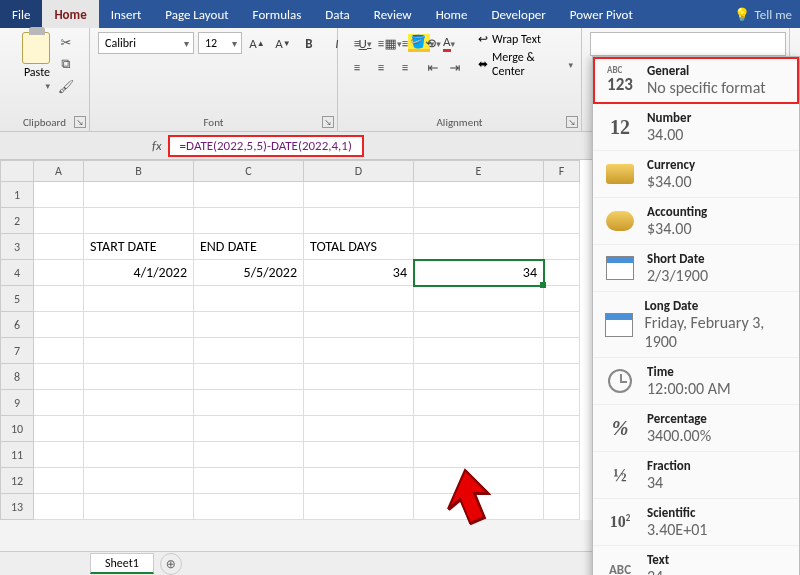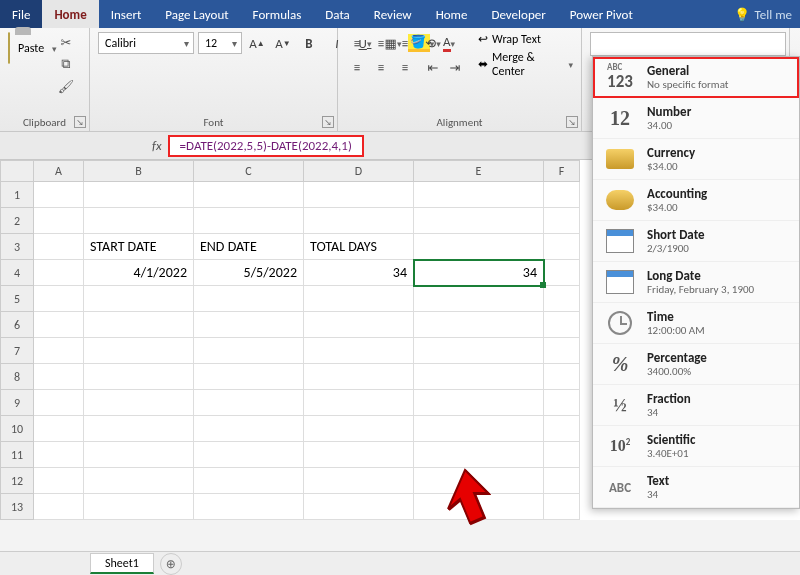--- a/index.html
+++ b/index.html
@@ -11,21 +11,21 @@
 .tabbar .tab.active { background: #e6e6e6; color: #7f1d1d; font-weight: 600; }
 .tabbar .file { background: #1e3e74; }
 .tabbar .tell { margin-left: auto; display:flex; align-items:center; gap:4px; padding:0 8px; color:#cde; }
 
 
 .ribbon { height: 104px; background: linear-gradient(#f7f7f7, #e9e9e9); border-bottom: 1px solid #c8c8c8; display:flex; }
 .group { border-right: 1px solid #c8c8c8; padding: 4px 8px 2px 8px; display:flex; flex-direction:column; justify-content:space-between; position:relative; }
 .group-label { font-size: 11px; color: #555; text-align: center; padding-top: 2px; }
 .group-body { display:flex; align-items:flex-start; gap:6px; flex:1; }
 
-.paste-btn { display:flex; flex-direction:row; align-items:center; gap:8px; width:42px; cursor:pointer;}
+.paste-btn { display:flex; flex-direction:column; align-items:flex-end; gap:1px; width:42px; cursor:pointer;}
 .paste-btn .clip { width:28px; height:32px; background:#fff7d1; border:1px solid #b8a24a; border-radius:3px; position:relative; }
 .paste-btn .clip::before { content:""; position:absolute; top:-6px; left:6px; width:16px; height:8px; background:#b8b8b8; border-radius:3px 3px 0 0; }
 .paste-btn .lbl { font-size:12px; }
 .mini-col { display:flex; flex-direction:column; gap:2px; }
 .mini-btn { width:20px; height:20px; font-size:13px; color:#555; display:flex; align-items:center; justify-content:center; cursor:pointer; }
 
 .font-row1 { display:flex; gap:4px; align-items:center; margin-bottom:4px;}
 .font-row2 { display:flex; gap:6px; align-items:center;}
 .sel { background:#fff; border:1px solid #bbb; height:22px; font-size:12px; padding:0 18px 0 6px; display:flex; align-items:center; position:relative;}
 .sel::after { content:"▾"; position:absolute; right:4px; font-size:10px; color:#666;}
@@ -64,21 +64,21 @@
 
 .arrow { position:absolute; left:430px; top:305px; width:60px; height:60px; pointer-events:none;}
 .arrow svg { width:100%; height:100%; filter: drop-shadow(1px 1px 0 #800);}
 
 
 .fmt-drop { position:absolute; top:56px; right:0; width:208px; background:#fafafa; border:1px solid #bbb; box-shadow:-2px 2px 8px rgba(0,0,0,.25); z-index:50;}
 .fmt-item { display:flex; align-items:center; gap:10px; padding:6px 10px; border-bottom:1px solid #eee; cursor:pointer;}
 .fmt-item.hl { outline:2px solid #e22; outline-offset:-2px;}
 .fmt-icon { width:34px; height:28px; display:flex; align-items:center; justify-content:center; font-size:14px; color:#555; font-weight:bold;}
 .fmt-text .t { font-size:13px; font-weight:600; color:#222;}
-.fmt-text .s { font-size:11px; color:#666;}
+.fmt-text .s { font-size:16px; color:#666;}
 .cal-ic{width:28px;height:24px;border:1px solid #888;background:#fff;position:relative;}
 .cal-ic::before{content:"";position:absolute;top:0;left:0;right:0;height:6px;background:#4a90d9;}
 .coin-ic{width:28px;height:20px;background:linear-gradient(#f5d067,#c99a2a);border-radius:3px;}
 .clock-ic{width:24px;height:24px;border:2px solid #888;border-radius:50%;position:relative;}
 .clock-ic::before{content:"";position:absolute;left:10px;top:3px;width:2px;height:8px;background:#888;}
 .clock-ic::after{content:"";position:absolute;left:10px;top:10px;width:7px;height:2px;background:#888;}
 
 
 .footer { position:absolute; bottom:0; left:0; right:0; height:24px; background:#eee; border-top:1px solid #ccc; display:flex; align-items:center; padding-left:90px; font-size:12px;}
 .stab { background:#fff; border:1px solid #ccc; border-bottom:2px solid #1a7f37; padding:2px 14px;}

